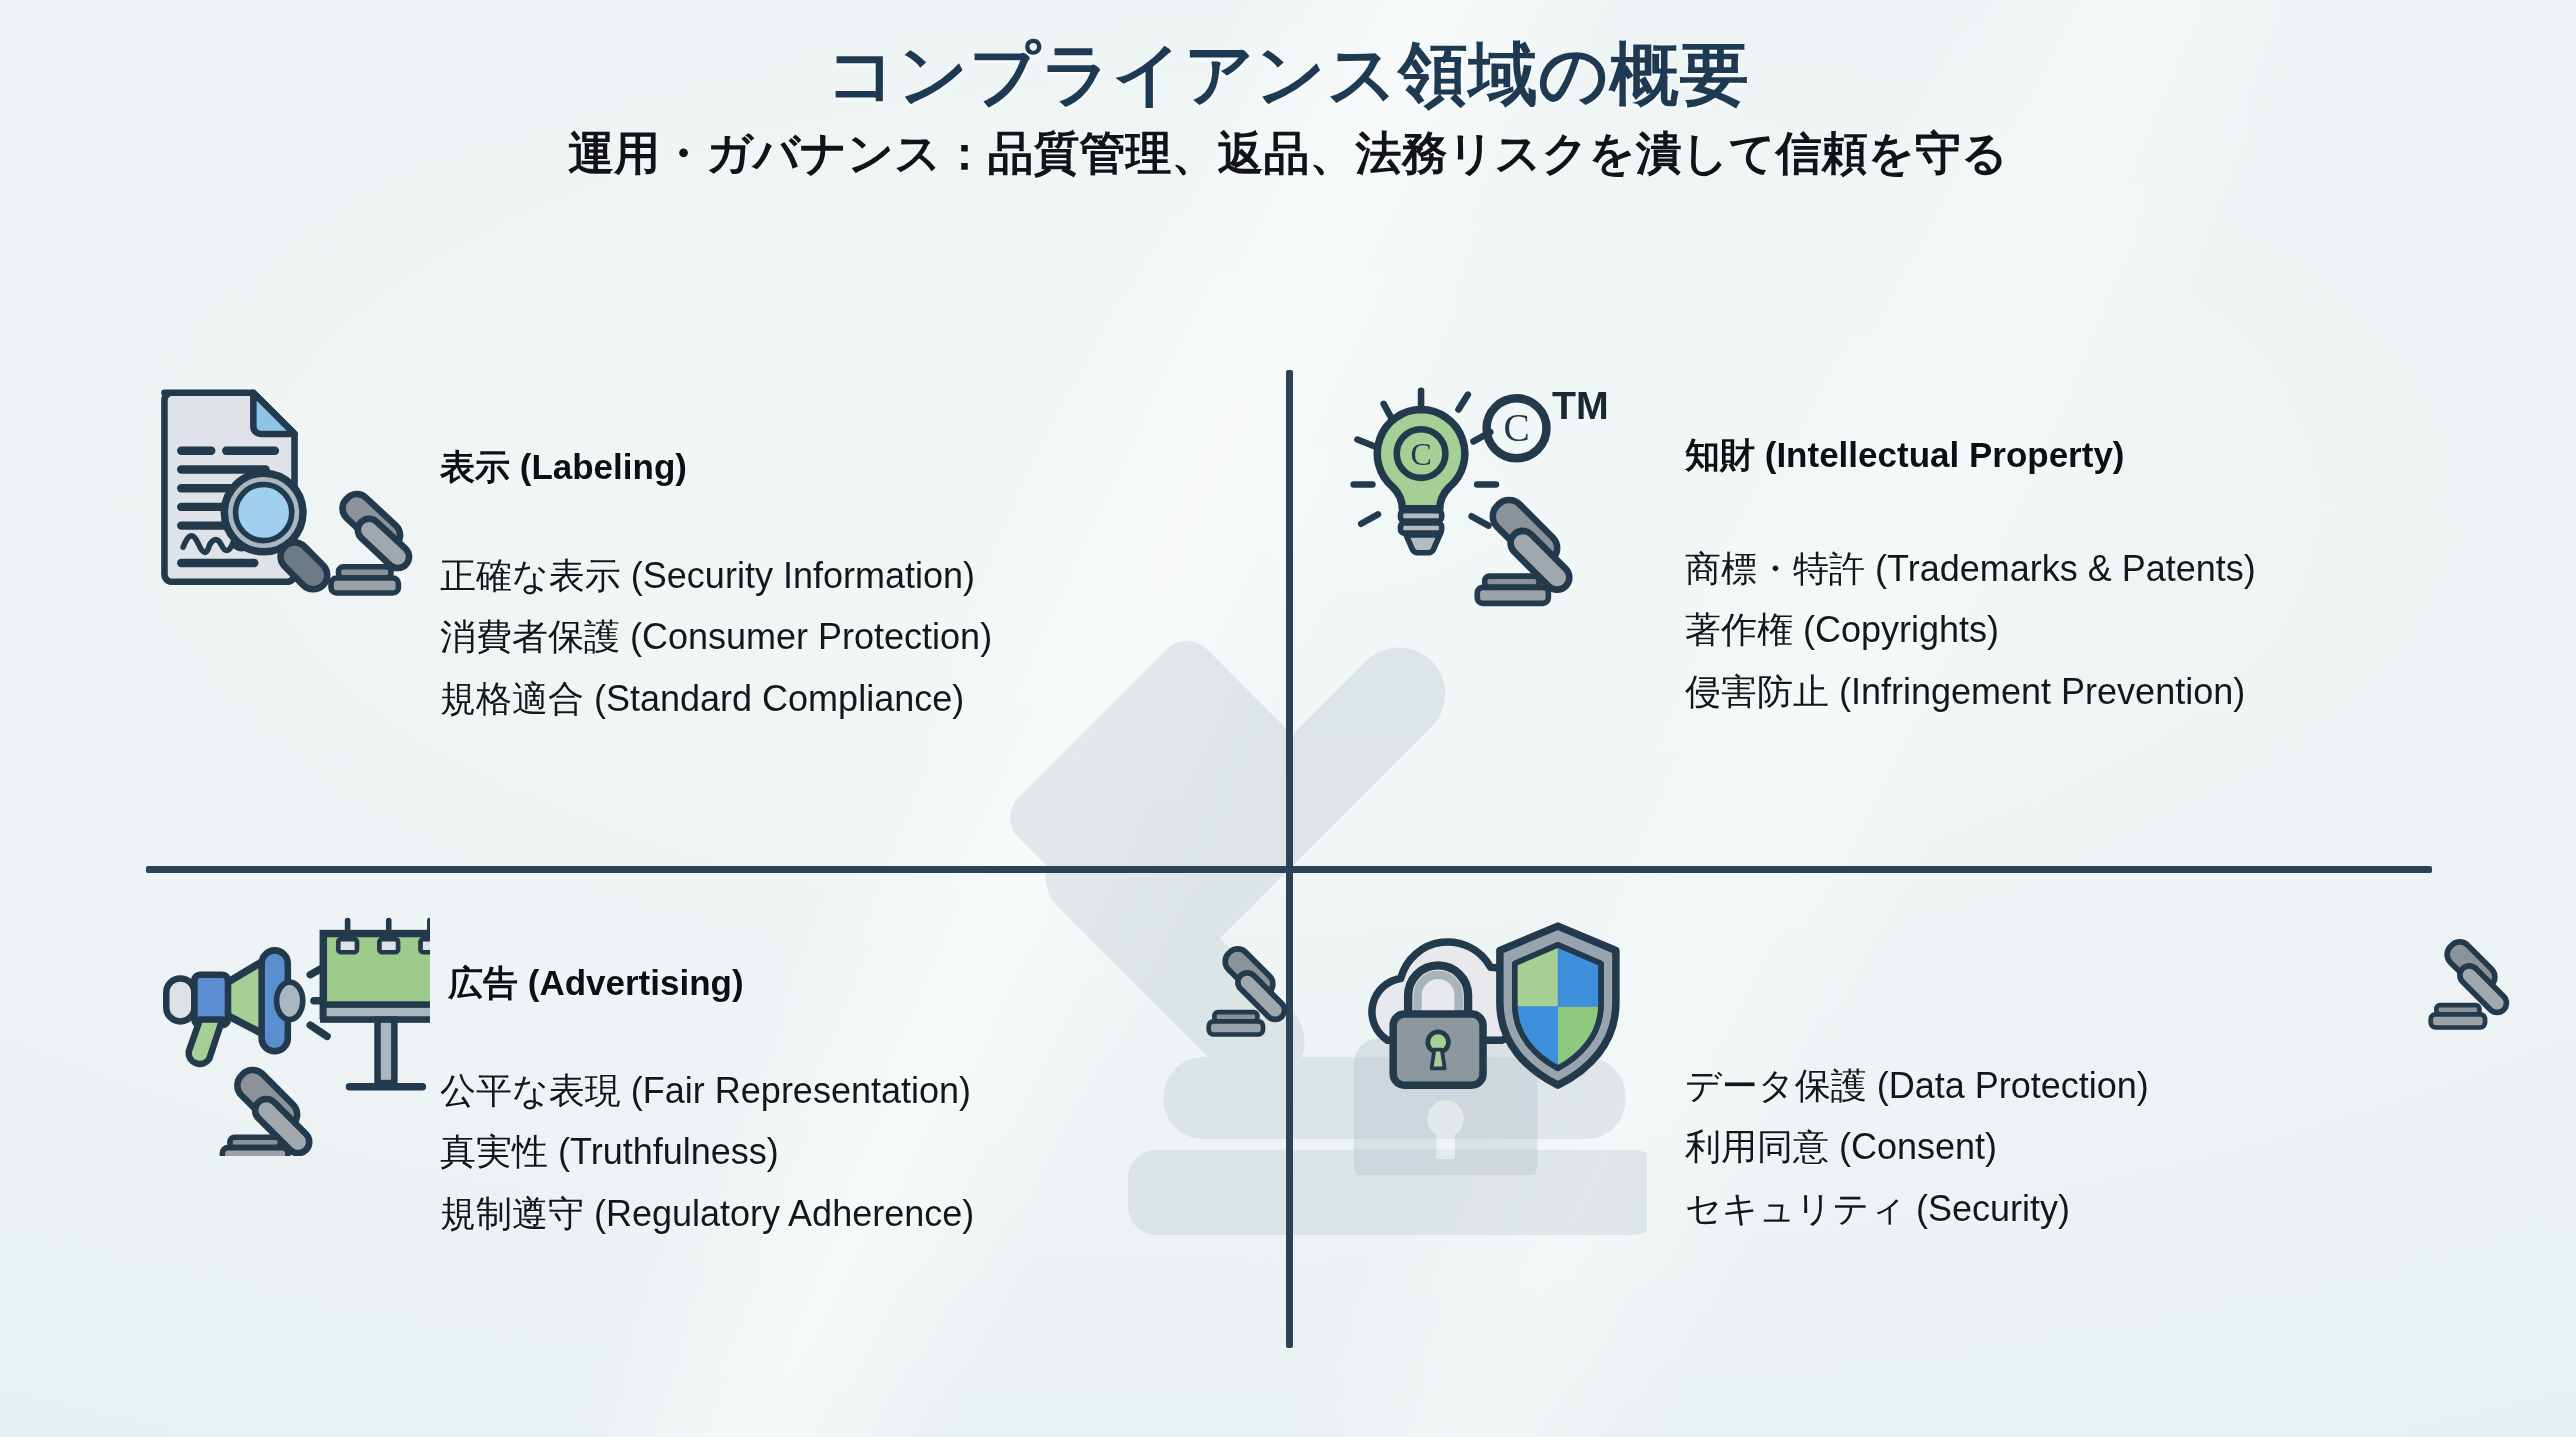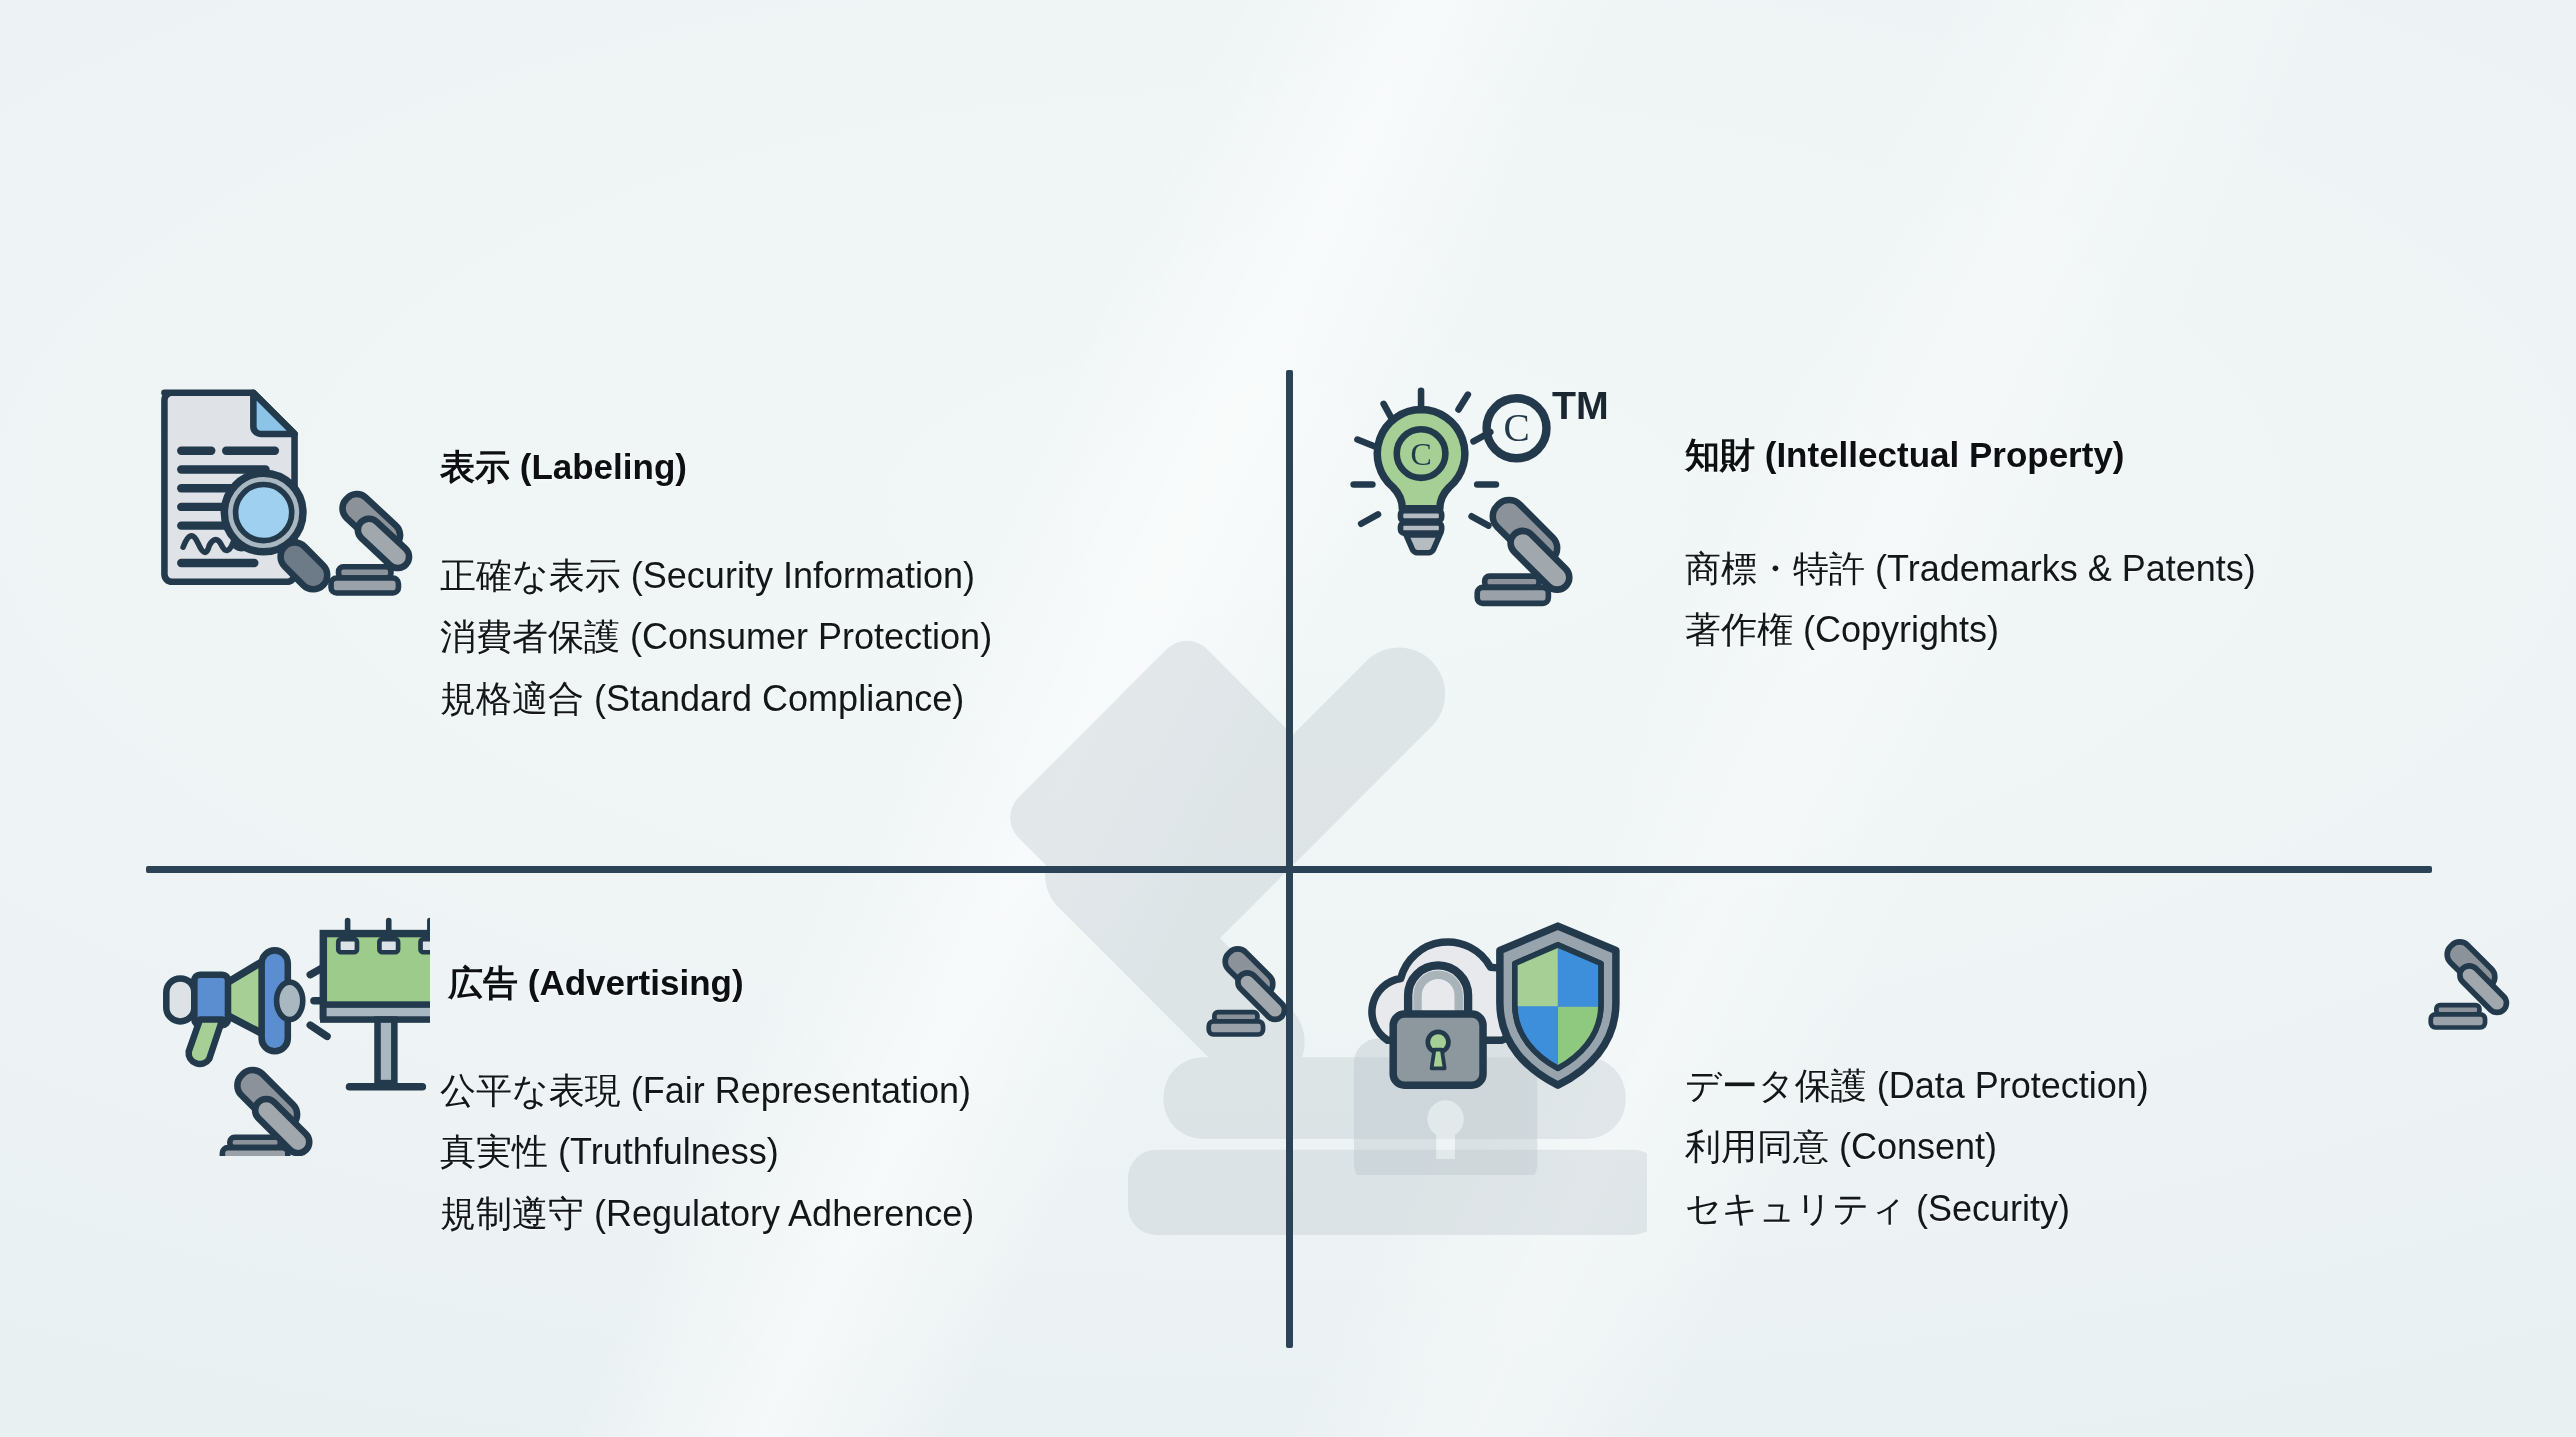--- a/index.html
+++ b/index.html
@@ -162,20 +162,24 @@
 
       <rect x="52" y="96" width="150" height="110" rx="16" transform="rotate(-45 127 151)"></rect>
 
       <rect x="108" y="152" width="52" height="185" rx="26" transform="rotate(-45 134 244)"></rect>
 
       <rect x="128" y="300" width="260" height="46" rx="22"></rect>
       <rect x="108" y="352" width="300" height="48" rx="16"></rect>
     </g>
   </svg>
 
+  <div class="header">
+    <h1 class="title">コンプライアンス領域の概要</h1>
+    <h2 class="subtitle">運用・ガバナンス：品質管理、返品、法務リスクを潰して信頼を守る</h2>
+  </div>
 
   <div class="divider-v"></div>
   <div class="divider-h"></div>
 
   <div class="quad q-tl">
 
     <svg class="quad-icon" width="281" height="234" viewBox="0 0 300 250" fill="none">
 
       <path d="M26 20 h95 l44 44 v150 a8 8 0 0 1 -8 8 H34 a8 8 0 0 1 -8 -8 V28 a8 8 0 0 1 8 -8 z" fill="#dfe2e6" stroke="#23394c" stroke-width="7" stroke-linejoin="round"></path>
       <path d="M121 20 l44 44 h-36 a8 8 0 0 1 -8 -8 z" fill="#8cc4e8" stroke="#23394c" stroke-width="7" stroke-linejoin="round"></path>
@@ -251,20 +255,21 @@
         <rect x="146" y="216" width="58" height="12" rx="5" fill="#8b9299" stroke="#23394c" stroke-width="6"></rect>
         <rect x="138" y="228" width="76" height="17" rx="6" fill="#9aa1a8" stroke="#23394c" stroke-width="6"></rect>
       </g>
     </svg>
 
     <div class="quad-heading">知財 (Intellectual Property)</div>
 
     <ul class="bullets">
       <li>商標・特許 (Trademarks &amp; Patents)</li>
       <li>著作権 (Copyrights)</li>
+      <li>侵害防止 (Infringement Prevention)</li>
     </ul>
   </div>
 
   <div class="quad q-bl">
 
     <svg class="quad-icon" width="290" height="243" viewBox="0 0 310 260" fill="none">
 
       <path d="M56 74 h38 l50 -30 v92 l-50 -26 h-38 a18 18 0 0 1 0 -36 z" fill="#a5cf95" stroke="#23394c" stroke-width="8" stroke-linejoin="round"></path>
       <rect x="28" y="70" width="30" height="46" rx="15" fill="#dde2e6" stroke="#23394c" stroke-width="7"></rect>
       <rect x="58" y="66" width="36" height="54" rx="6" fill="#5b8ed0" stroke="#23394c" stroke-width="7"></rect>

